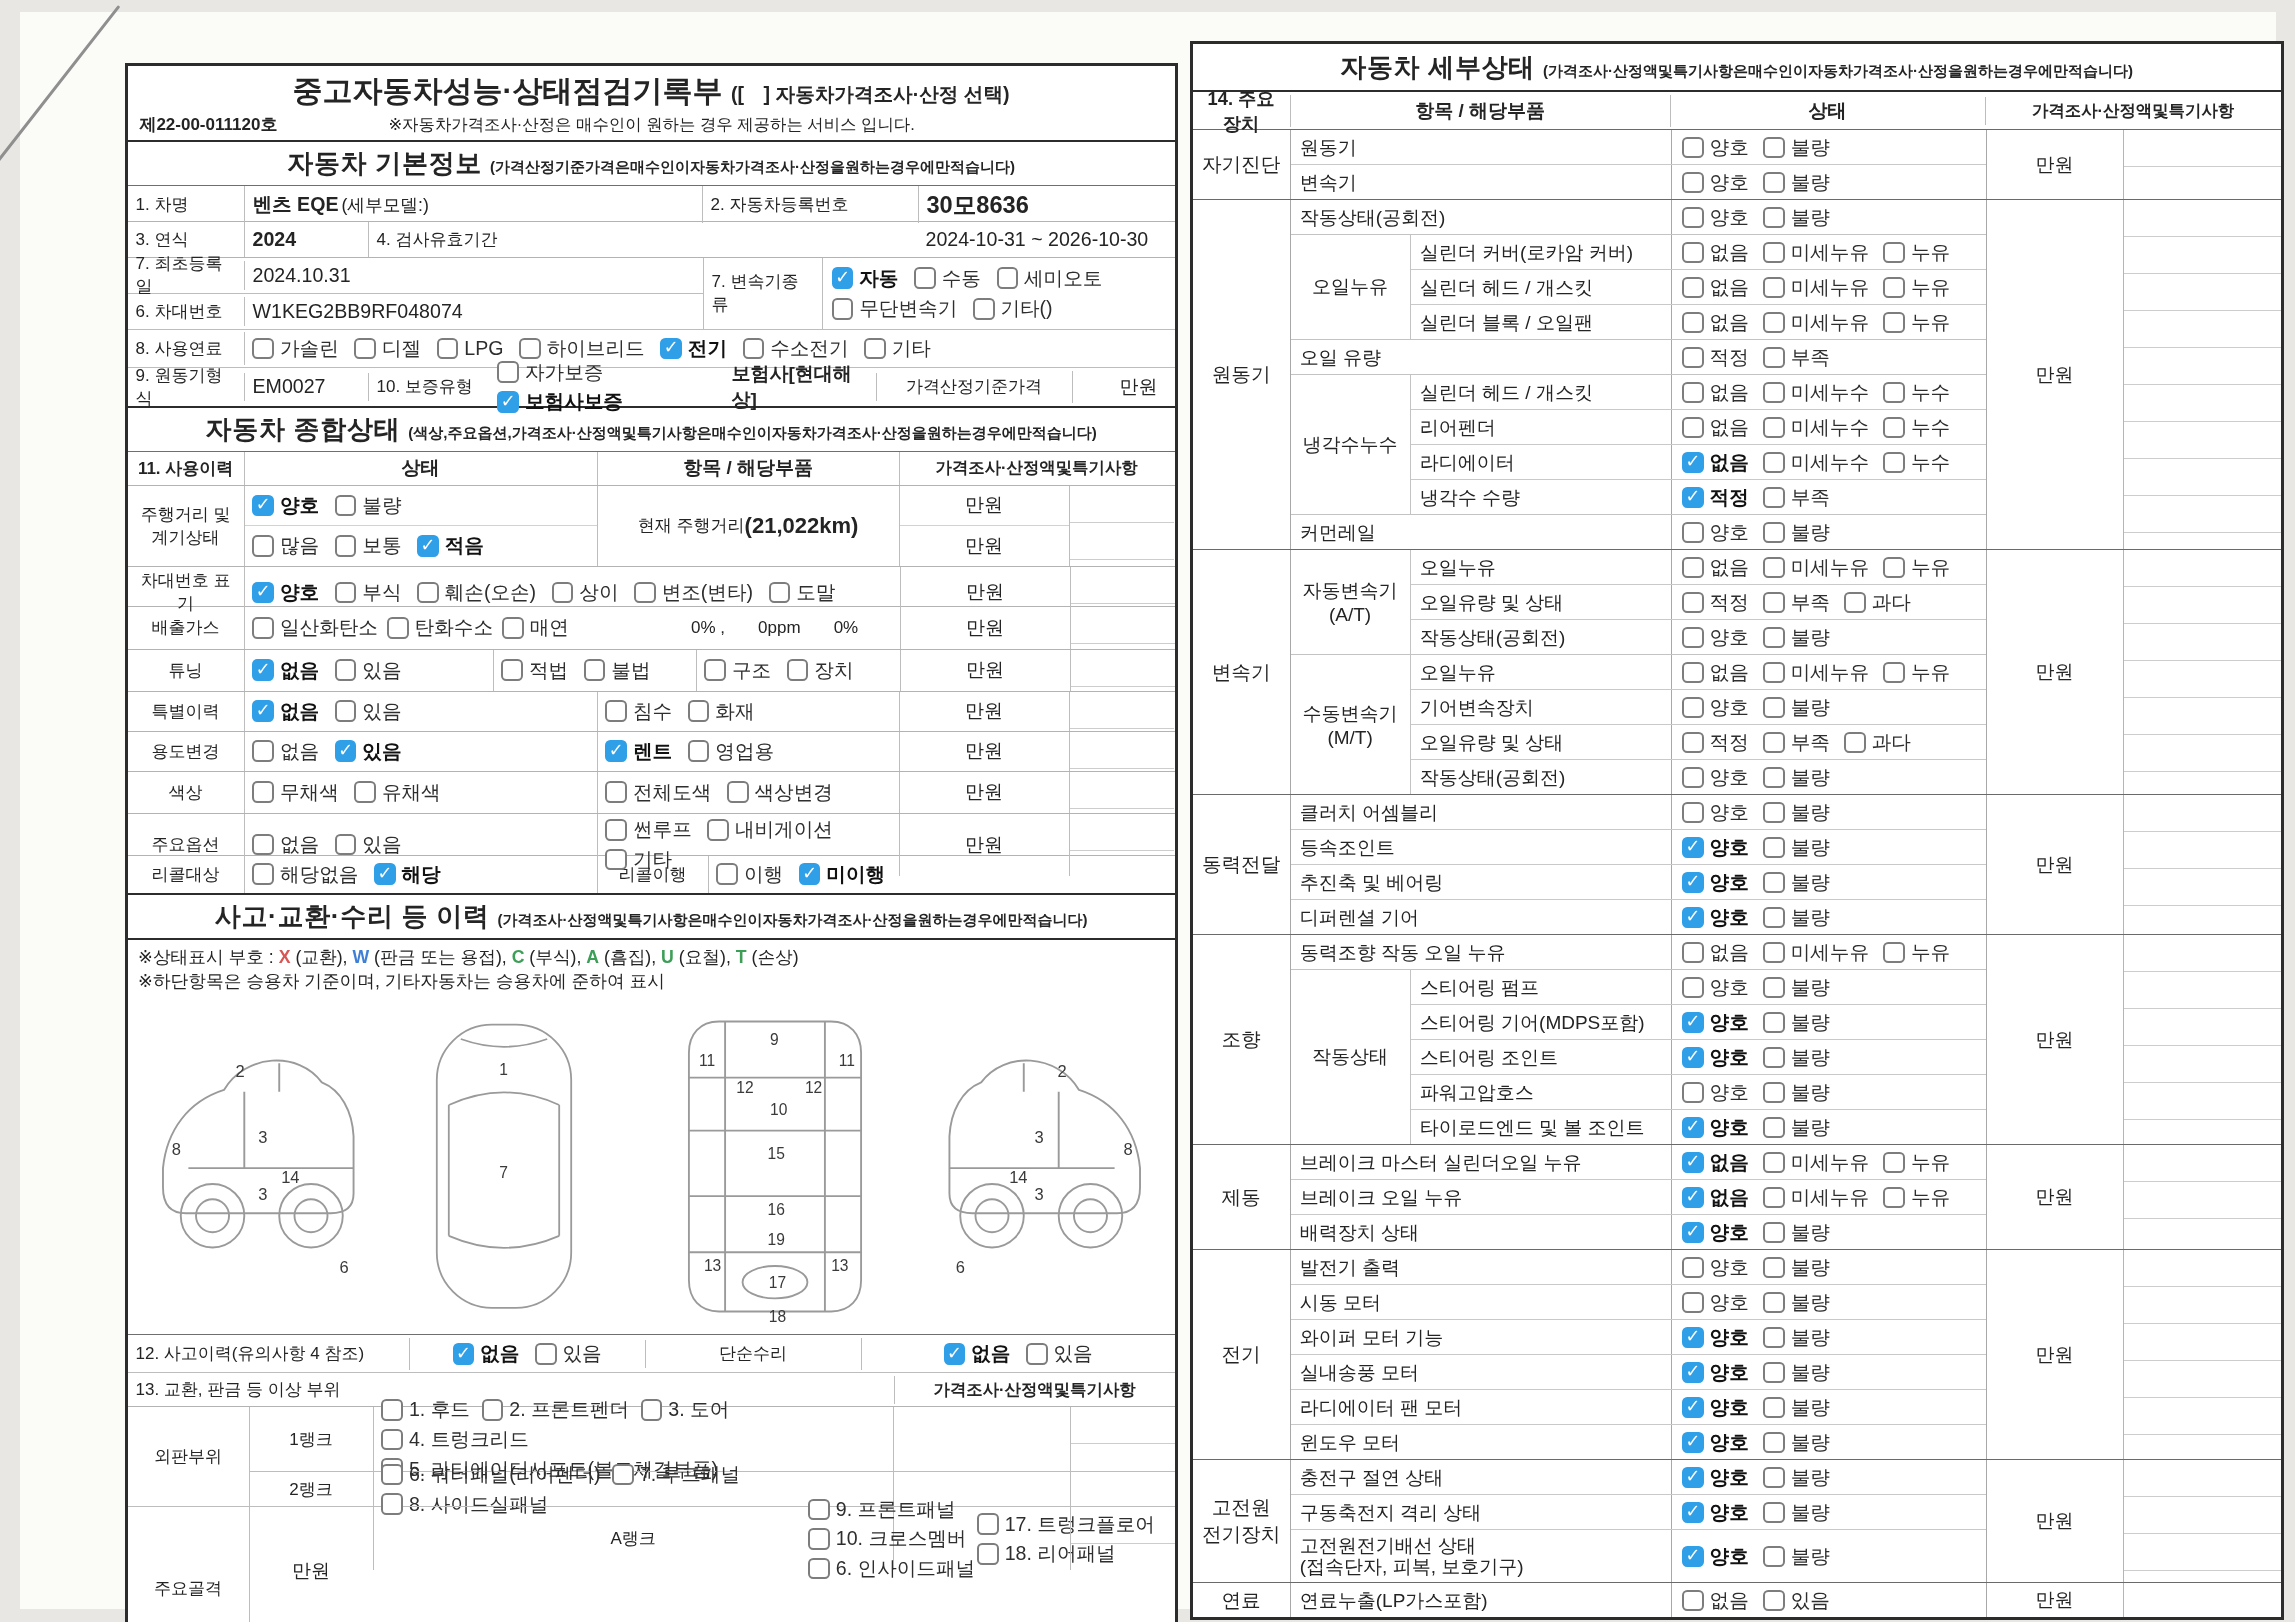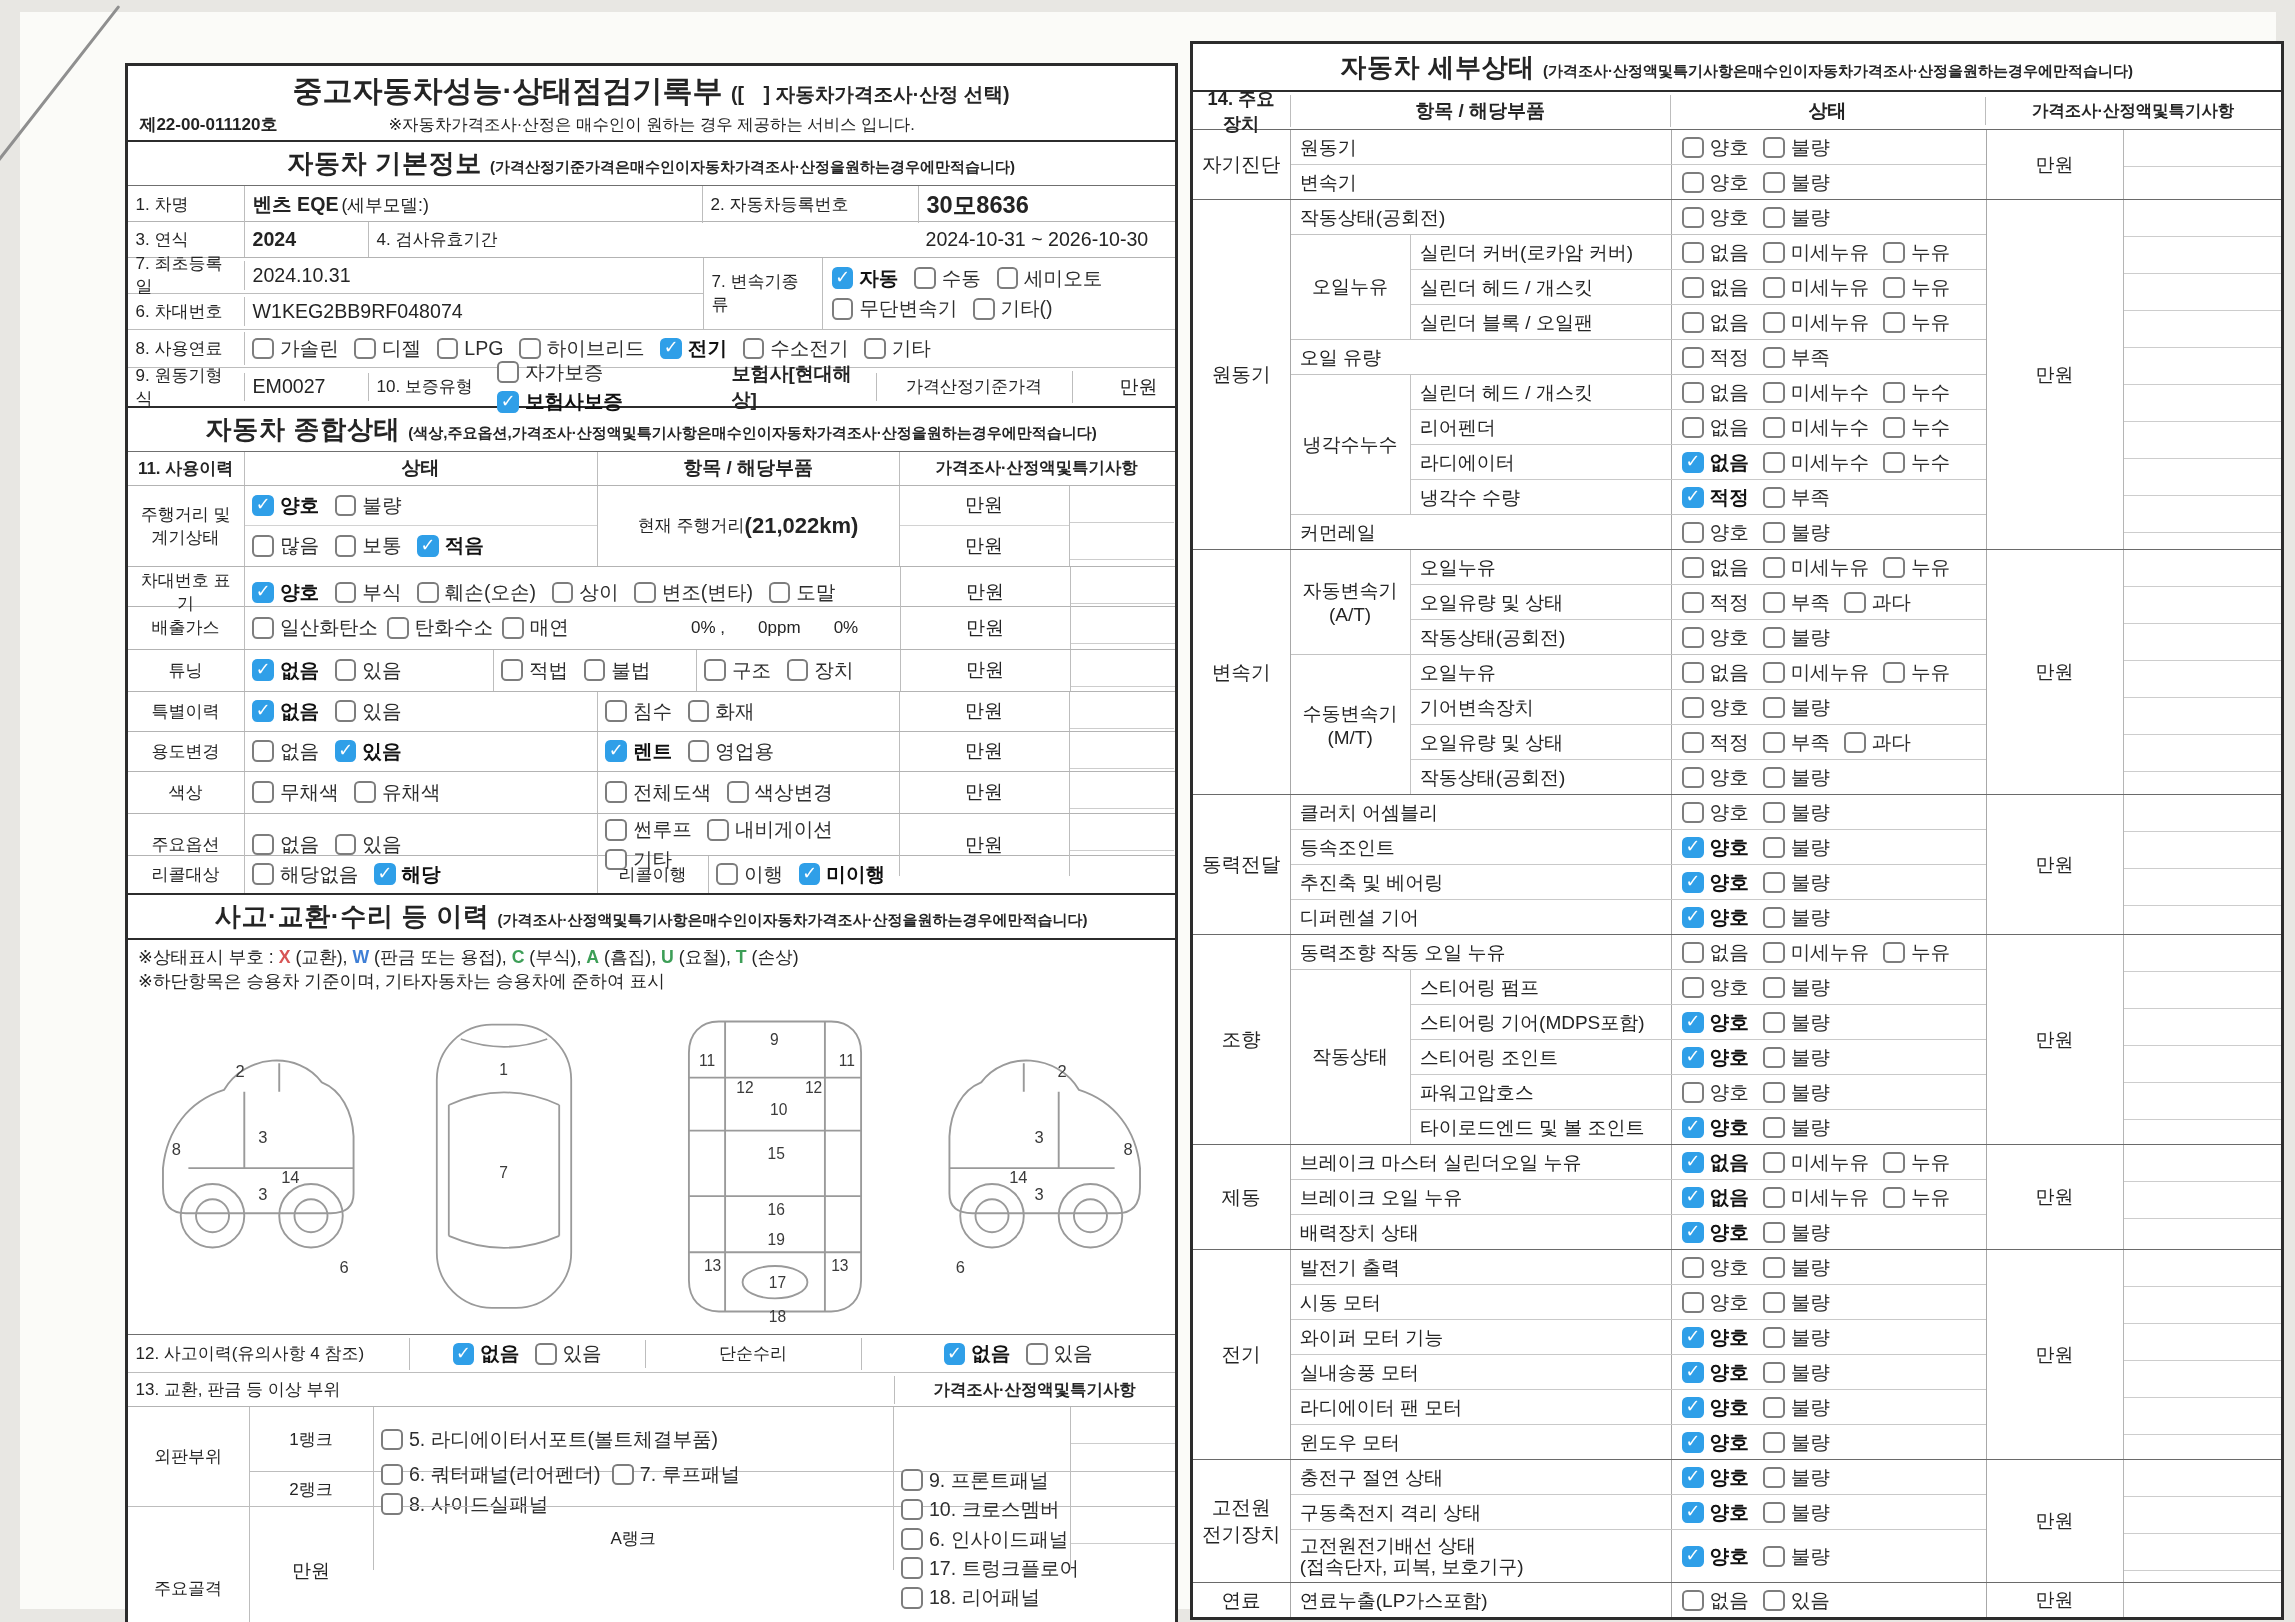--- a/index.html
+++ b/index.html
@@ -628,20 +628,38 @@
     <div class="cell c" style="width:281px;justify-content:center;font-size:16.4px;font-weight:bold;border-left:0.7px solid #bdbdbd">가격조사·산정액및특기사항</div>
   </div>
 
   <div style="display:grid;grid-template-columns:121px 124px 520px 177px 105px;grid-template-rows:64px 35px 64px 65px 35px;border-top:0.7px solid #b3b3b3">
     <div class="cell lab c" style="grid-row:1/3;justify-content:center">외판부위</div>
     <div class="cell vline lab c" style="justify-content:center">1랭크</div>
     <div class="cell vline" style="flex-direction:column;align-items:flex-start;justify-content:center;gap:2.6px">
       <div class="ops" style="gap:2.6px 11.8px">
             <span class="opt">
               <span class="cb"></span>
+              <span class="ol">1. 후드</span>
+            </span>
+            <span class="opt">
+              <span class="cb"></span>
+              <span class="ol">2. 프론트펜더</span>
+            </span>
+            <span class="opt">
+              <span class="cb"></span>
+              <span class="ol">3. 도어</span>
+            </span>
+            <span class="opt">
+              <span class="cb"></span>
+              <span class="ol">4. 트렁크리드</span>
+            </span>
+          </div>
+      <div class="ops" style="gap:2.6px 11.8px">
+            <span class="opt">
+              <span class="cb"></span>
               <span class="ol">5. 라디에이터서포트(볼트체결부품)</span>
             </span>
           </div>
     </div>
     <div class="cell vline"></div>
     <div class="vline extra"></div>
 
     <div class="cell vline lab c hline" style="grid-column:2;justify-content:center">2랭크</div>
     <div class="cell vline hline">
           <div class="ops" style="gap:2.6px 11.8px">
@@ -657,21 +675,21 @@
               <span class="cb"></span>
               <span class="ol">8. 사이드실패널</span>
             </span>
           </div>
         </div>
     <div class="cell vline hline"></div>
     <div class="vline extra hline"></div>
 
     <div class="cell lab c hline" style="grid-row:3/6;grid-column:1;justify-content:center">주요골격</div>
     <div class="cell vline lab c hline" style="justify-content:center">A랭크</div>
-    <div class="cell vline hline" style="flex-direction:column;align-items:flex-start;justify-content:center;gap:2px">
+    <div class="cell vline hline" style="flex-direction:row;align-items:center;justify-content:center;gap:2px">
       <div class="ops" style="gap:2.6px 11.8px">
             <span class="opt">
               <span class="cb"></span>
               <span class="ol">9. 프론트패널</span>
             </span>
             <span class="opt">
               <span class="cb"></span>
               <span class="ol">10. 크로스멤버</span>
             </span>
             <span class="opt">

